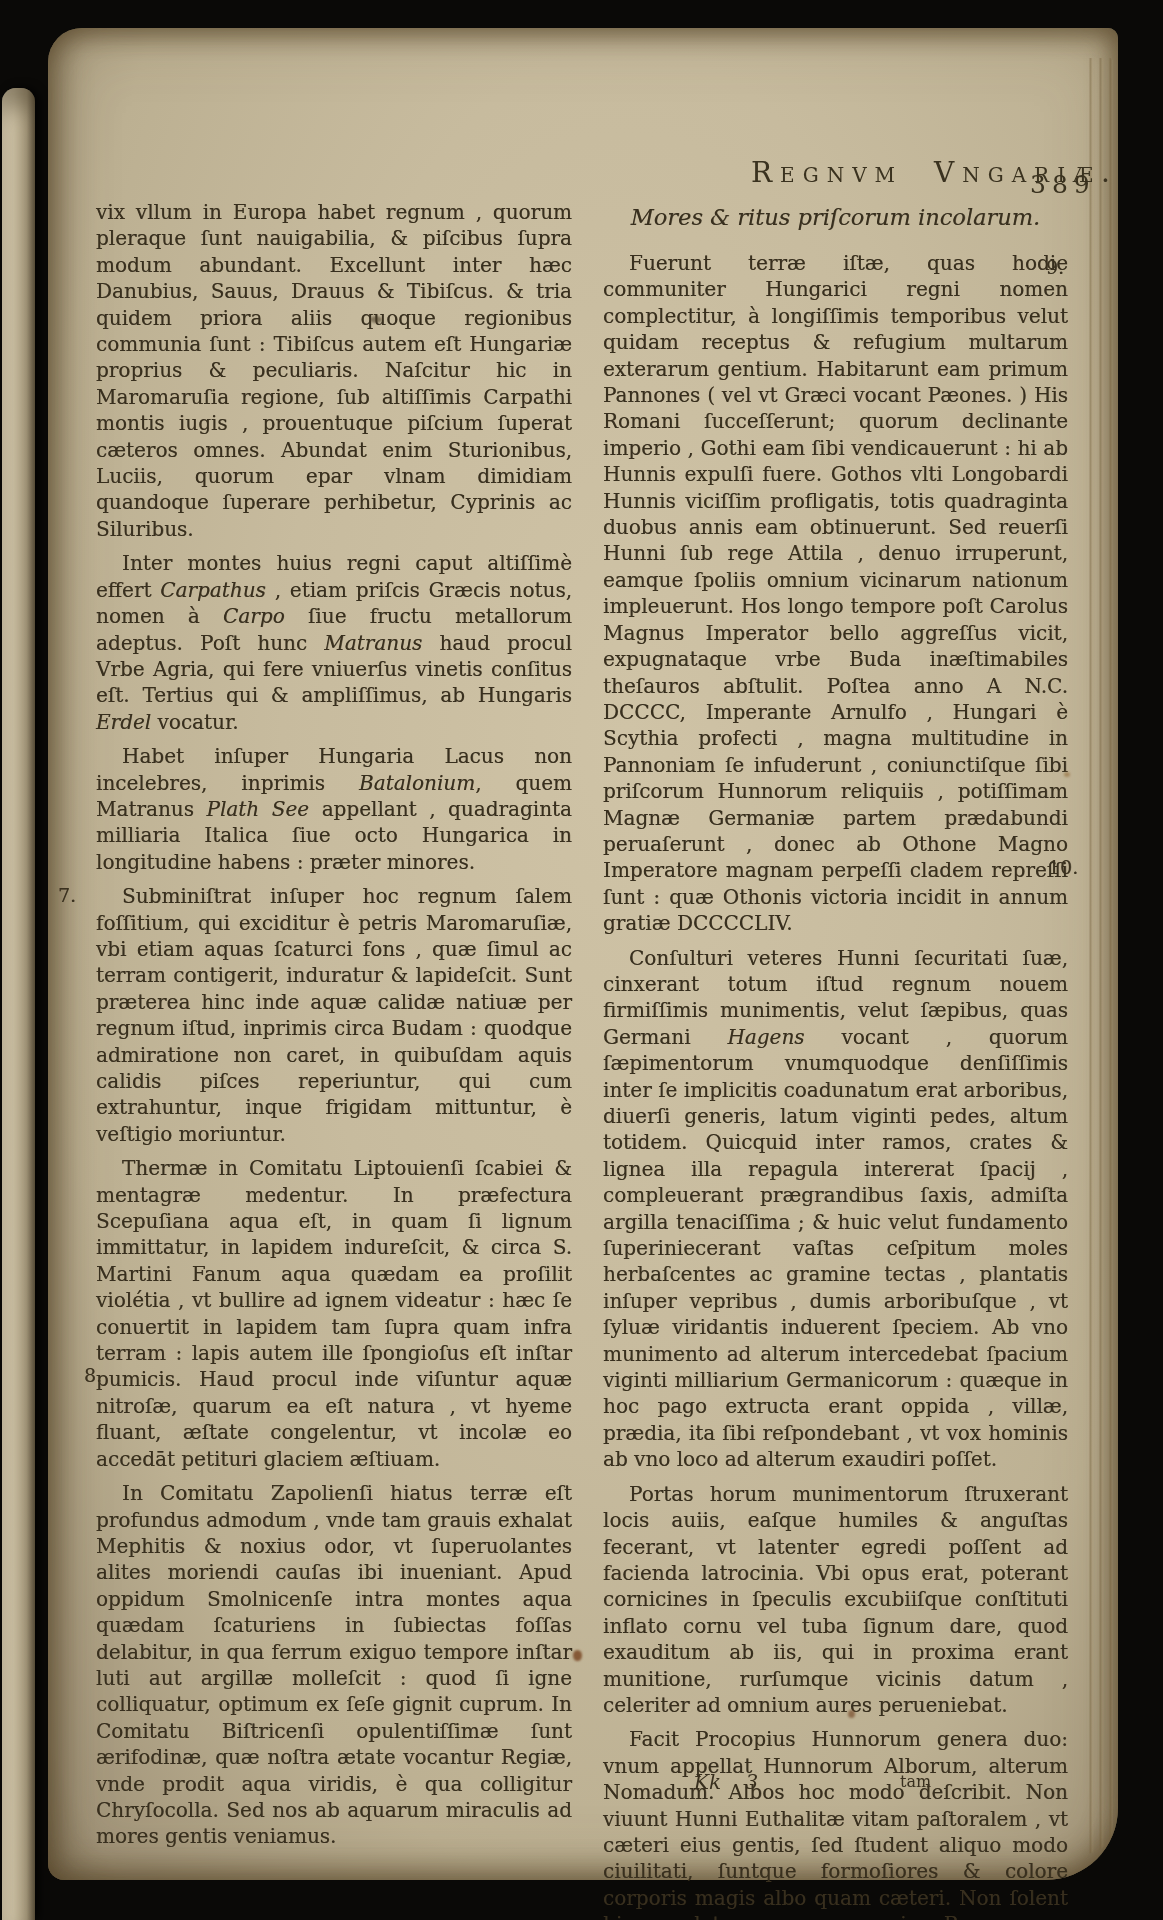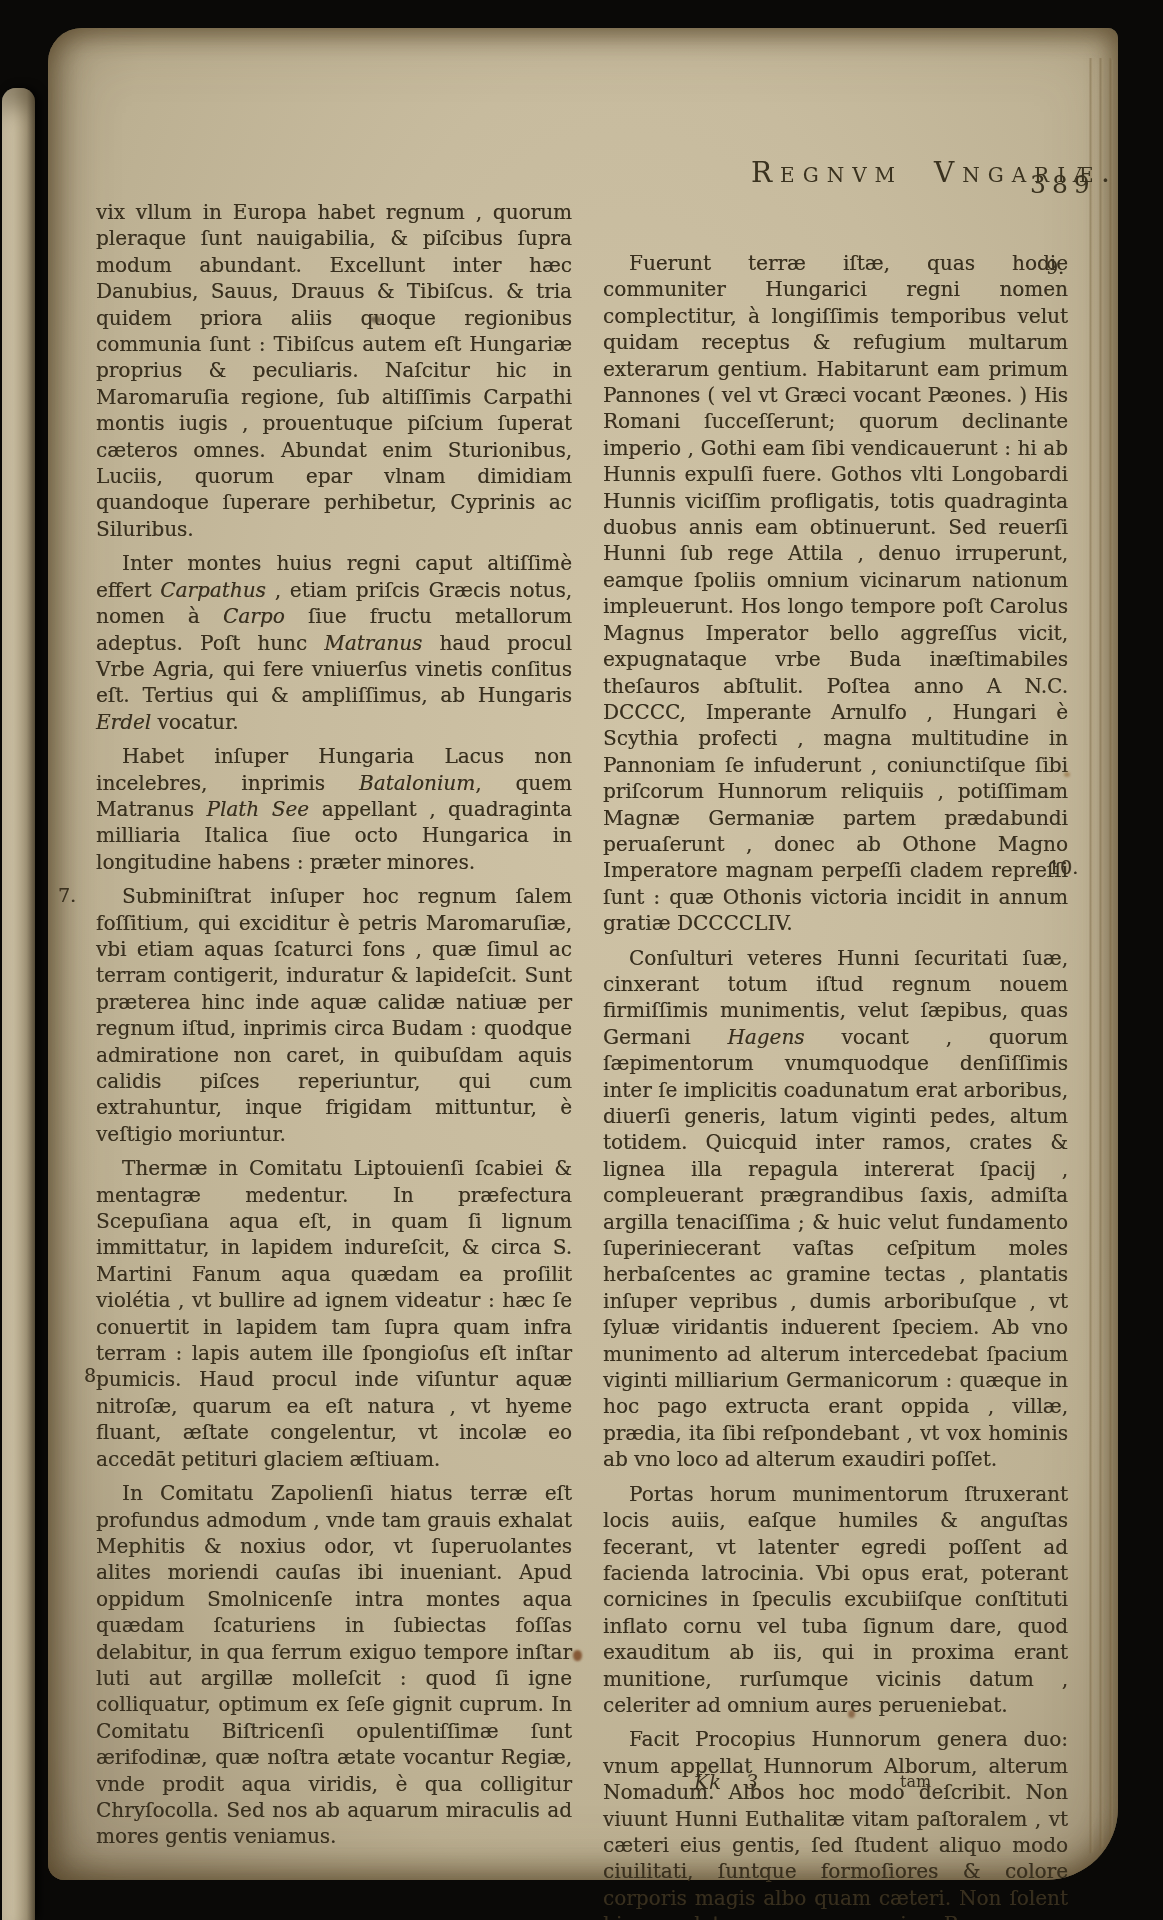--- a/index.html
+++ b/index.html
@@ -101,20 +101,21 @@
 
     <div class="column column-left">
       <p class="para no-indent"><span>vix vllum in Europa habet regnum , quorum pleraque ſunt nauigabilia, &amp; piſcibus ſupra modum abundant. Excellunt inter hæc Danubius, Sauus, Drauus &amp; Tibiſcus. &amp; tria quidem priora aliis quoque regionibus communia ſunt : Tibiſcus autem eſt Hungariæ proprius &amp; peculiaris. Naſcitur hic in Maromaruſia regione, ſub altiſſimis Carpathi montis iugis , prouentuque piſcium ſuperat cæteros omnes. Abundat enim Sturionibus, Luciis, quorum epar vlnam dimidiam quandoque ſuperare perhibetur, Cyprinis ac Siluribus.</span></p>
       <p class="para"><span>Inter montes huius regni caput altiſſimè effert </span><span class="italic">Carpathus</span><span> , etiam priſcis Græcis notus, nomen à </span><span class="italic">Carpo</span><span> ſiue fructu metallorum adeptus. Poſt hunc </span><span class="italic">Matranus</span><span> haud procul Vrbe Agria, qui fere vniuerſus vinetis conſitus eſt. Tertius qui &amp; ampliſſimus, ab Hungaris </span><span class="italic">Erdel</span><span> vocatur.</span></p>
       <p class="para"><span>Habet inſuper Hungaria Lacus non incelebres, inprimis </span><span class="italic">Batalonium</span><span>, quem Matranus </span><span class="italic">Plath See</span><span> appellant , quadraginta milliaria Italica ſiue octo Hungarica in longitudine habens : præter minores.</span></p>
       <p class="para"><span>Subminiſtrat inſuper hoc regnum ſalem foſſitium, qui exciditur è petris Maromaruſiæ, vbi etiam aquas ſcaturci fons , quæ ſimul ac terram contigerit, induratur &amp; lapideſcit. Sunt præterea hinc inde aquæ calidæ natiuæ per regnum iſtud, inprimis circa Budam : quodque admiratione non caret, in quibuſdam aquis calidis piſces reperiuntur, qui cum extrahuntur, inque frigidam mittuntur, è veſtigio moriuntur.</span></p>
       <p class="para"><span>Thermæ in Comitatu Liptouienſi ſcabiei &amp; mentagræ medentur. In præfectura Scepuſiana aqua eſt, in quam ſi lignum immittatur, in lapidem indureſcit, &amp; circa S. Martini Fanum aqua quædam ea proſilit violétia , vt bullire ad ignem videatur : hæc ſe conuertit in lapidem tam ſupra quam infra terram : lapis autem ille ſpongioſus eſt inſtar pumicis. Haud procul inde viſuntur aquæ nitroſæ, quarum ea eſt natura , vt hyeme fluant, æſtate congelentur, vt incolæ eo accedāt petituri glaciem æſtiuam.</span></p>
       <p class="para"><span>In Comitatu Zapolienſi hiatus terræ eſt profundus admodum , vnde tam grauis exhalat Mephitis &amp; noxius odor, vt ſuperuolantes alites moriendi cauſas ibi inueniant. Apud oppidum Smolnicenſe intra montes aqua quædam ſcaturiens in ſubiectas foſſas delabitur, in qua ferrum exiguo tempore inſtar luti aut argillæ molleſcit : quod ſi igne colliquatur, optimum ex ſeſe gignit cuprum. In Comitatu Biſtricenſi opulentiſſimæ ſunt ærifodinæ, quæ noſtra ætate vocantur Regiæ, vnde prodit aqua viridis, è qua colligitur Chryſocolla. Sed nos ab aquarum miraculis ad mores gentis veniamus.</span></p>
     </div>
 
+    <div class="section-heading">Mores &amp; ritus priſcorum incolarum.</div>
 
     <div class="column column-right">
       <p class="para"><span>Fuerunt terræ iſtæ, quas hodie communiter Hungarici regni nomen complectitur, à longiſſimis temporibus velut quidam receptus &amp; refugium multarum exterarum gentium. Habitarunt eam primum Pannones ( vel vt Græci vocant Pæones. ) His Romani ſucceſſerunt; quorum declinante imperio , Gothi eam ſibi vendicauerunt : hi ab Hunnis expulſi fuere. Gothos vlti Longobardi Hunnis viciſſim profligatis, totis quadraginta duobus annis eam obtinuerunt. Sed reuerſi Hunni ſub rege Attila , denuo irruperunt, eamque ſpoliis omnium vicinarum nationum impleuerunt. Hos longo tempore poſt Carolus Magnus Imperator bello aggreſſus vicit, expugnataque vrbe Buda inæſtimabiles theſauros abſtulit. Poſtea anno A N.C. DCCCC, Imperante Arnulfo , Hungari è Scythia profecti , magna multitudine in Pannoniam ſe infuderunt , coniunctiſque ſibi priſcorum Hunnorum reliquiis , potiſſimam Magnæ Germaniæ partem prædabundi peruaſerunt , donec ab Othone Magno Imperatore magnam perpeſſi cladem repreſſi ſunt : quæ Othonis victoria incidit in annum gratiæ DCCCCLIV.</span></p>
       <p class="para"><span>Conſulturi veteres Hunni ſecuritati ſuæ, cinxerant totum iſtud regnum nouem firmiſſimis munimentis, velut ſæpibus, quas Germani </span><span class="italic">Hagens</span><span> vocant , quorum ſæpimentorum vnumquodque denſiſſimis inter ſe implicitis coadunatum erat arboribus, diuerſi generis, latum viginti pedes, altum totidem. Quicquid inter ramos, crates &amp; lignea illa repagula intererat ſpacij , compleuerant prægrandibus ſaxis, admiſta argilla tenaciſſima ; &amp; huic velut fundamento ſuperiniecerant vaſtas ceſpitum moles herbaſcentes ac gramine tectas , plantatis inſuper vepribus , dumis arboribuſque , vt ſyluæ viridantis induerent ſpeciem. Ab vno munimento ad alterum intercedebat ſpacium viginti milliarium Germanicorum : quæque in hoc pago extructa erant oppida , villæ, prædia, ita ſibi reſpondebant , vt vox hominis ab vno loco ad alterum exaudiri poſſet.</span></p>
       <p class="para"><span>Portas horum munimentorum ſtruxerant locis auiis, eaſque humiles &amp; anguſtas fecerant, vt latenter egredi poſſent ad facienda latrocinia. Vbi opus erat, poterant cornicines in ſpeculis excubiiſque conſtituti inflato cornu vel tuba ſignum dare, quod exauditum ab iis, qui in proxima erant munitione, rurſumque vicinis datum , celeriter ad omnium aures perueniebat.</span></p>
       <p class="para"><span>Facit Procopius Hunnorum genera duo: vnum appellat Hunnorum Alborum, alterum Nomadum. Albos hoc modo deſcribit. Non viuunt Hunni Euthalitæ vitam paſtoralem , vt cæteri eius gentis, ſed ſtudent aliquo modo ciuilitati, ſuntque formoſiores &amp; colore corporis magis albo quam cæteri. Non ſolent hi prædatum excurrere in Romanorum prouincias, neq;</span></p>
     </div>
 
     <span class="margin-note mn-7">7.</span>
     <span class="margin-note mn-8">8.</span>

